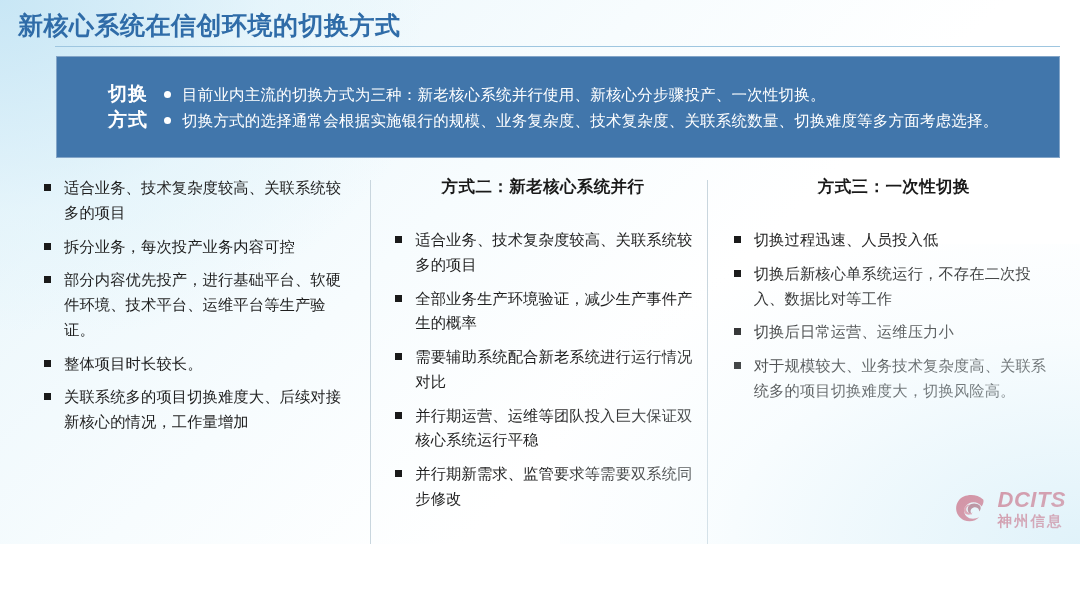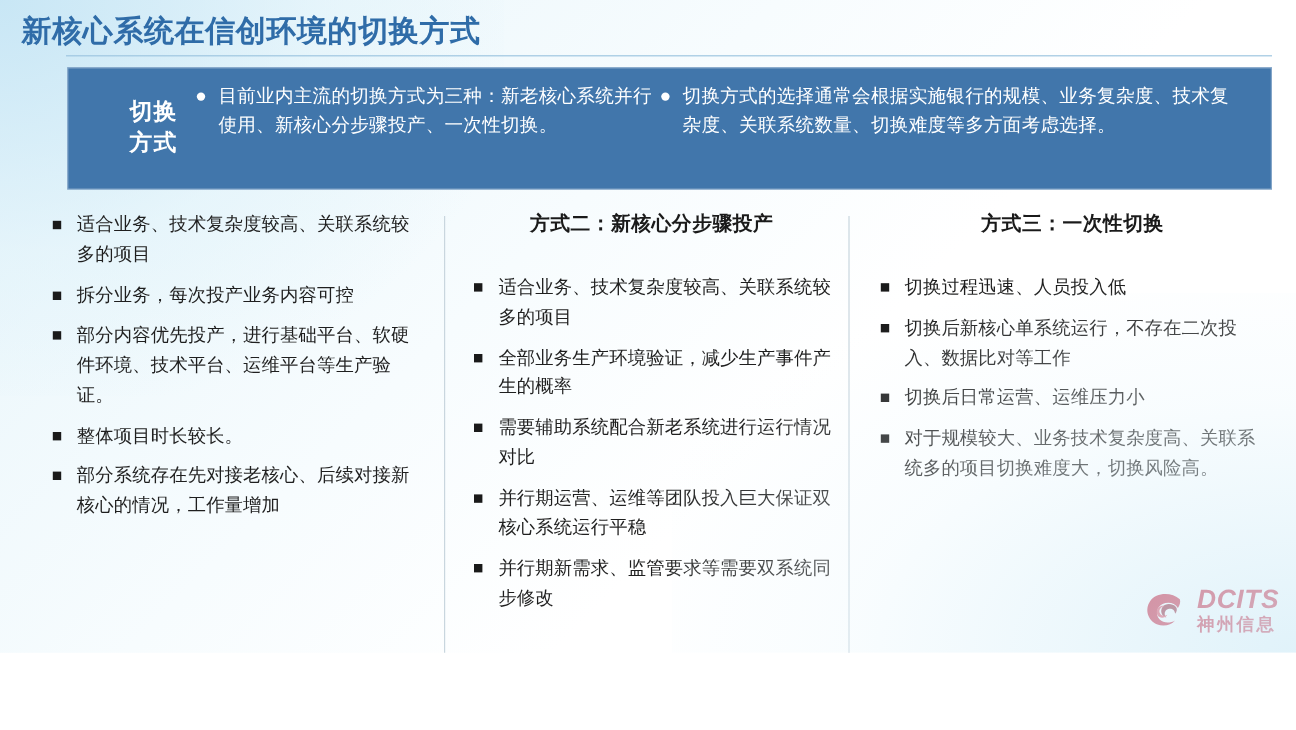--- a/index.html
+++ b/index.html
@@ -81,21 +81,21 @@
     color: #ffffff;
     font-weight: bold;
     font-size: 19px;
     line-height: 1.35;
     letter-spacing: 1px;
   }
   .banner-body {
     flex: 1;
     padding: 12px 26px 10px 14px;
     display: flex;
-    flex-direction: row;
+    flex-direction: column;
     justify-content: center;
   }
   .banner-li {
     position: relative;
     color: #ffffff;
     font-size: 15.5px;
     line-height: 1.55;
     padding-left: 20px;
     margin: 1px 0;
     letter-spacing: 0.2px;
@@ -230,28 +230,28 @@
   </div>
 
   <div class="columns">
 
     <div class="col col-1">
       <ul class="bullets">
         <li><span class="sq"></span><span>适合业务、技术复杂度较高、关联系统较多的项目</span></li>
         <li><span class="sq"></span><span>拆分业务，每次投产业务内容可控</span></li>
         <li><span class="sq"></span><span>部分内容优先投产，进行基础平台、软硬件环境、技术平台、运维平台等生产验证。</span></li>
         <li><span class="sq"></span><span>整体项目时长较长。</span></li>
-        <li><span class="sq"></span><span>部分系统存在先对接老核心、后续对接新核心的情况，工作量增加</span></li>
+        <li><span class="sq"></span><span>关联系统多的项目切换难度大、后续对接新核心的情况，工作量增加</span></li>
       </ul>
     </div>
 
     <div class="col-div"></div>
 
     <div class="col col-2">
-      <div class="col-head">方式二：新核心分步骤投产</div>
+      <div class="col-head">方式二：新老核心系统并行</div>
       <ul class="bullets">
         <li><span class="sq"></span><span>适合业务、技术复杂度较高、关联系统较多的项目</span></li>
         <li><span class="sq"></span><span>全部业务生产环境验证，减少生产事件产生的概率</span></li>
         <li><span class="sq"></span><span>需要辅助系统配合新老系统进行运行情况对比</span></li>
         <li><span class="sq"></span><span>并行期运营、运维等团队投入巨大保证双核心系统运行平稳</span></li>
         <li><span class="sq"></span><span>并行期新需求、监管要求等需要双系统同步修改</span></li>
       </ul>
     </div>
 
     <div class="col-div"></div>

